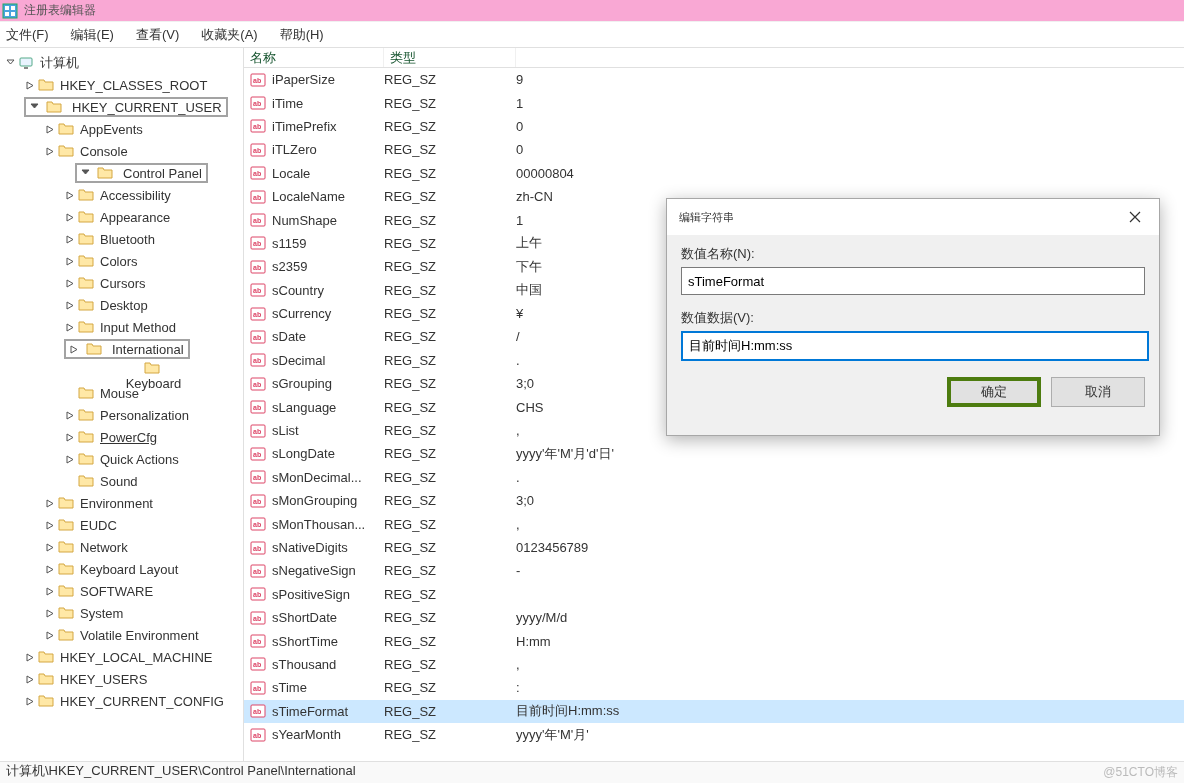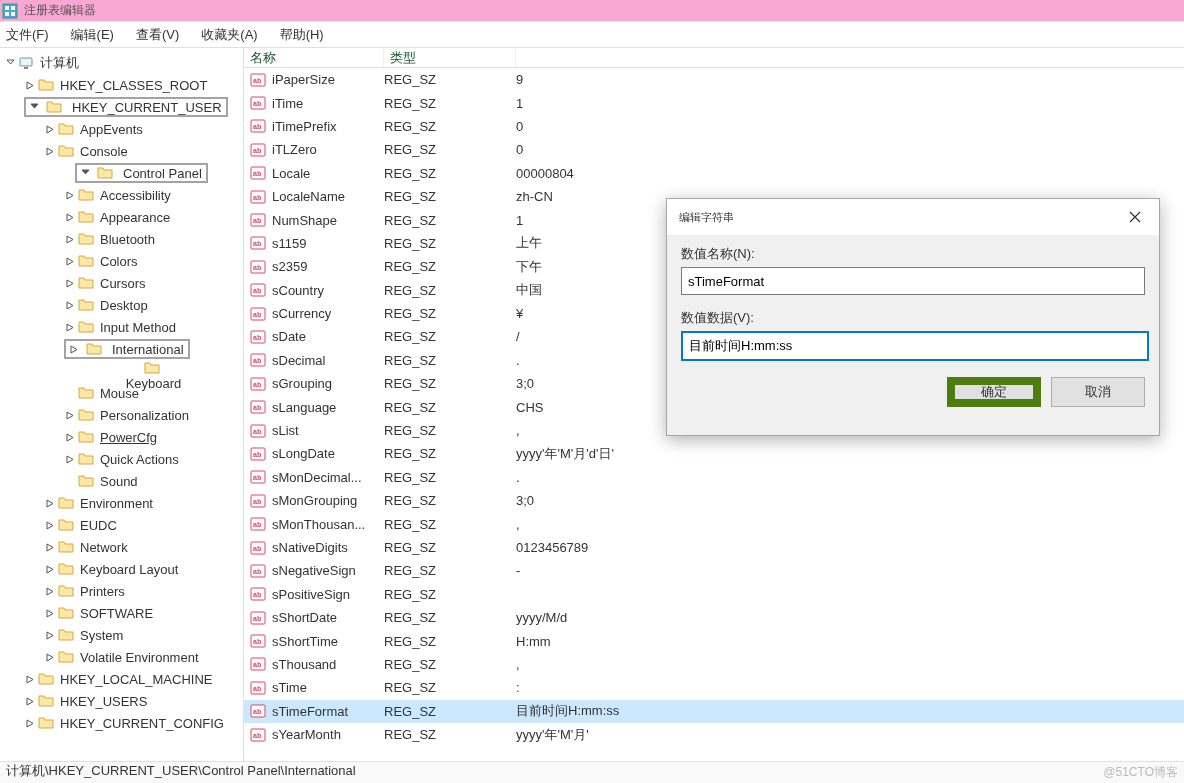--- a/index.html
+++ b/index.html
@@ -34,21 +34,21 @@
   .dialog { position:absolute; left:666px; top:198px; width:494px; height:238px; background:#f0f0f0; border:1px solid #a7a7a7; box-shadow:0 4px 16px rgba(0,0,0,0.3); display:flex; flex-direction:column; }
   .dlg-title { height:36px; background:#fff; display:flex; align-items:center; justify-content:space-between; padding:0 2px 0 12px; font-size:11px; }
   .dlg-close { width:44px; height:30px; display:flex; align-items:center; justify-content:center; }
   .dlg-body { flex:1; padding:10px 14px 12px 14px; display:flex; flex-direction:column; }
   .dlg-label { font-size:13px; margin-bottom:4px; }
   .dlg-input { width:100%; height:28px; border:1px solid #7a7a7a; background:#fff; padding:0 6px; font-size:13px; font-family:inherit; }
   .dlg-input.editable { outline:1px solid #0078d7; }
   .red-input-box { border:1px solid #d22; padding:0; display:inline-block; }
   .dlg-buttons { display:flex; justify-content:flex-end; gap:10px; margin-top:16px; }
   .dlg-btn { width:94px; height:30px; border:1px solid #adadad; background:#e1e1e1; font-size:13px; display:flex; align-items:center; justify-content:center; }
-  .dlg-btn.primary { border:8px solid #4d7c0f; background:#e1e1e1; }
+  .dlg-btn.primary { border:4px solid #4d7c0f; background:#e1e1e1; }
 </style>
 </head>
 <body>
 
 <div class="titlebar">
   <span class="app-icon">
     <svg viewBox="0 0 16 16">
         <rect x="1" y="1" width="14" height="14" fill="#4aa3df" stroke="#2a6"></rect>
         <rect x="3" y="3" width="4" height="4" fill="#fff"></rect>
         <rect x="9" y="3" width="4" height="4" fill="#fff"></rect>
@@ -370,33 +370,20 @@
             <svg viewBox="0 0 9 9">
               <path d="M1 1 L7 4.5 L1 8 Z" fill="none" stroke="#555"></path>
             </svg>
           </span>
           <span class="node-icon">
             <svg viewBox="0 0 16 16">
               <path d="M1 3h5l1 2h8v8H1z" fill="#ffe8a6" stroke="#d4a743"></path>
             </svg>
           </span>
           <span class="node-label">Keyboard Layout</span>
-        </div>
-        <div class="tree-node" style="padding-left: 44px;">
-          <span class="expander">
-            <svg viewBox="0 0 9 9">
-              <path d="M1 1 L7 4.5 L1 8 Z" fill="none" stroke="#555"></path>
-            </svg>
-          </span>
-          <span class="node-icon">
-            <svg viewBox="0 0 16 16">
-              <path d="M1 3h5l1 2h8v8H1z" fill="#ffe8a6" stroke="#d4a743"></path>
-            </svg>
-          </span>
-          <span class="node-label">Printers</span>
         </div>
         <div class="tree-node" style="padding-left: 44px;">
           <span class="expander">
             <svg viewBox="0 0 9 9">
               <path d="M1 1 L7 4.5 L1 8 Z" fill="none" stroke="#555"></path>
             </svg>
           </span>
           <span class="node-icon">
             <svg viewBox="0 0 16 16">
               <path d="M1 3h5l1 2h8v8H1z" fill="#ffe8a6" stroke="#d4a743"></path>

